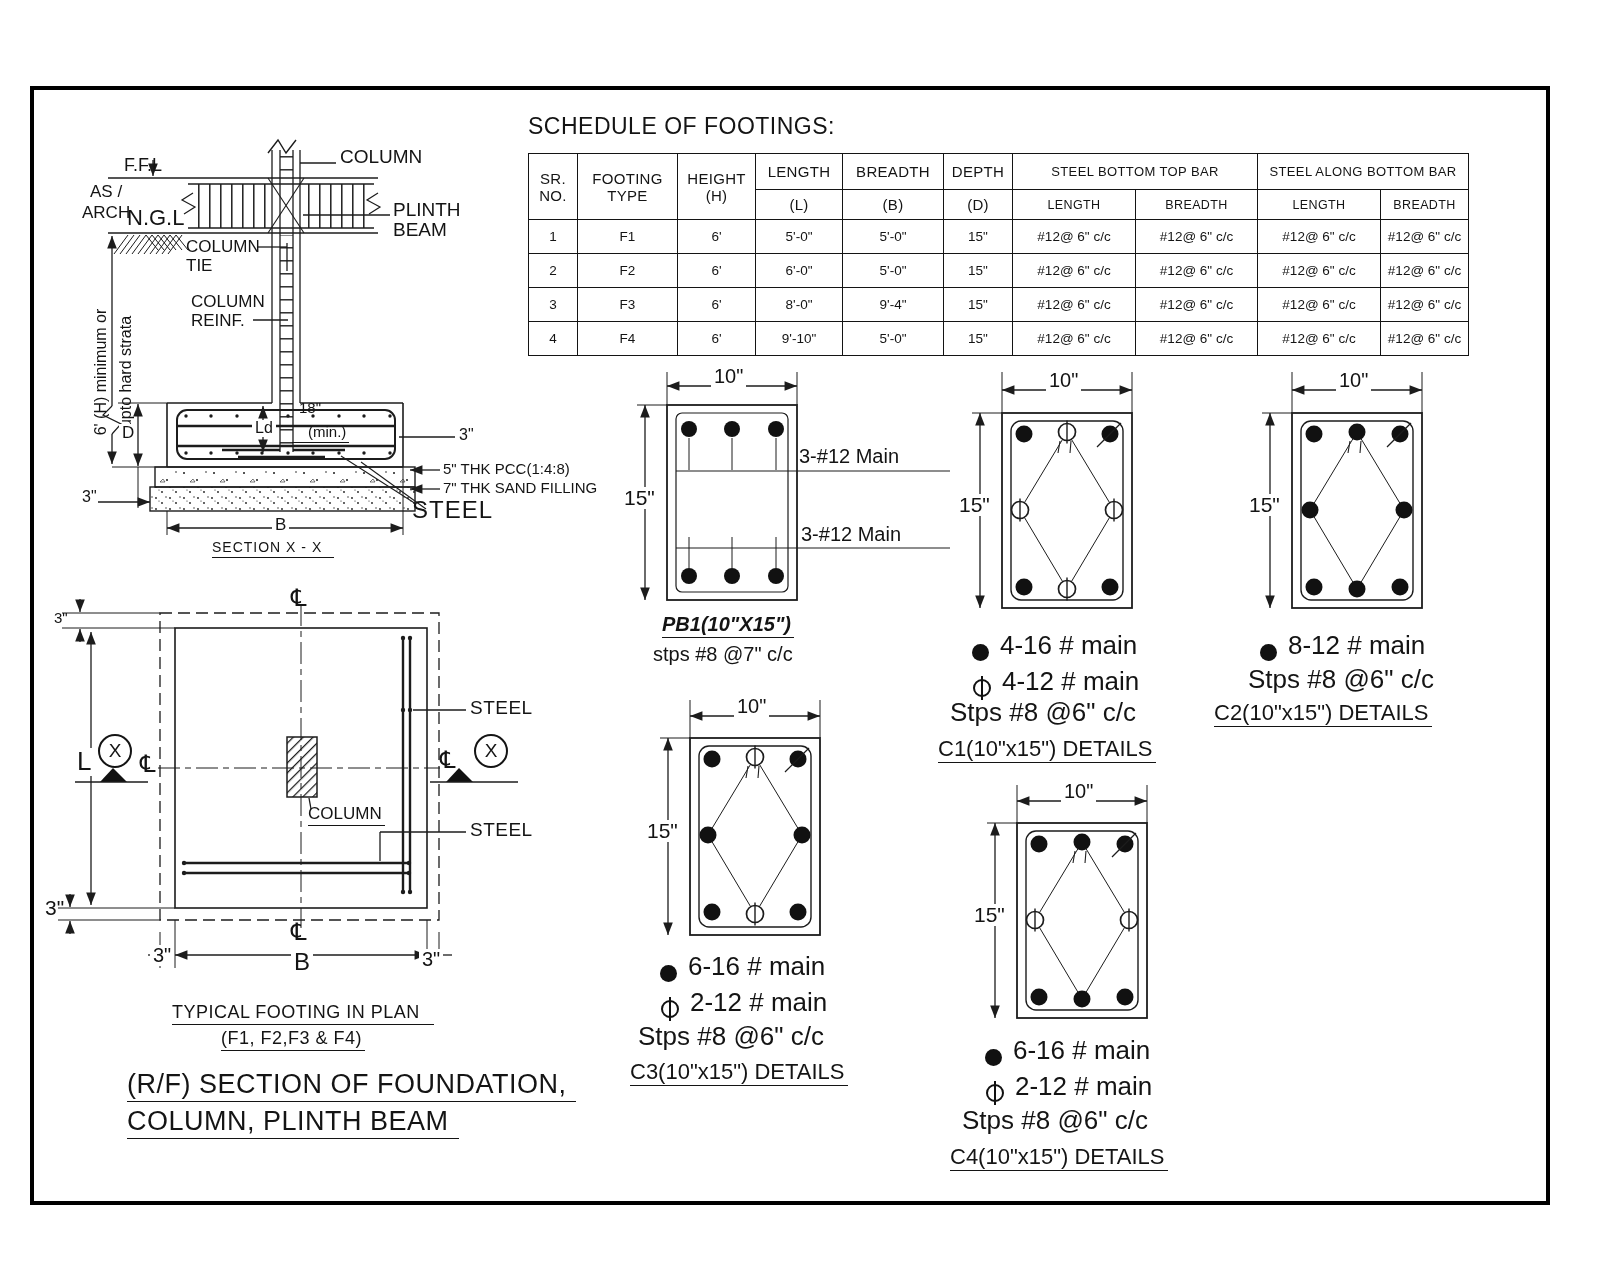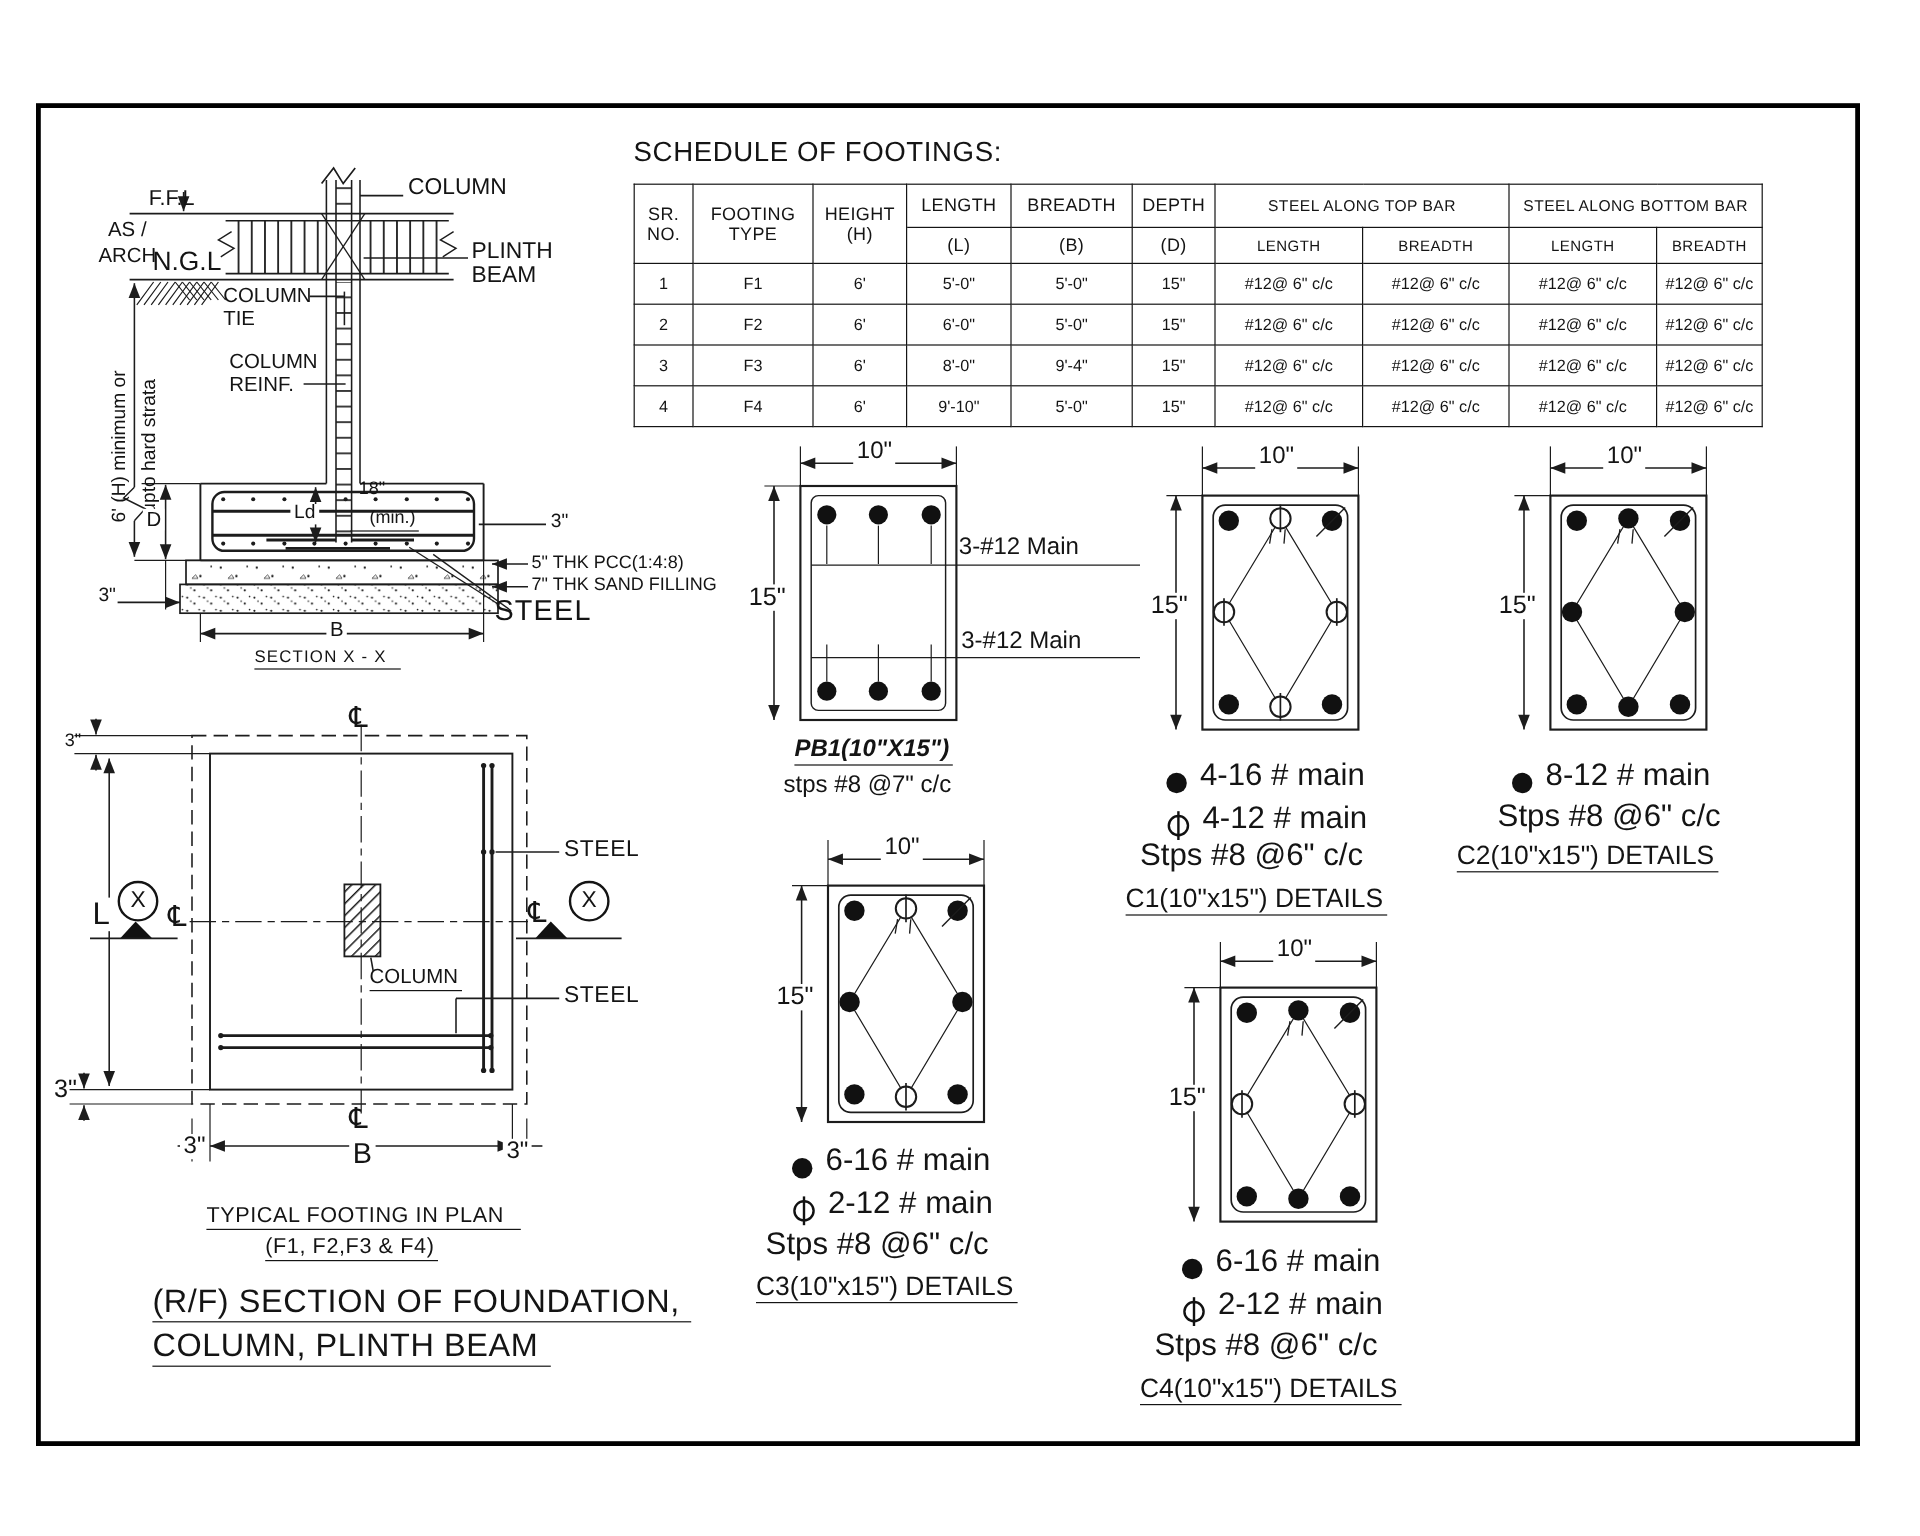--- a/index.html
+++ b/index.html
@@ -346,21 +346,21 @@
   <tr style="height:36px">
     <td rowspan="2" class="h1 pre">SR.
 NO.</td>
     <td rowspan="2" class="h1 pre">FOOTING
 TYPE</td>
     <td rowspan="2" class="h1 pre">HEIGHT
 (H)</td>
     <td class="h1">LENGTH</td>
     <td class="h1">BREADTH</td>
     <td class="h1">DEPTH</td>
-    <td colspan="2" class="hs">STEEL ALONG TOP BAR</td>
+    <td colspan="2" class="hs">STEEL BOTTOM TOP BAR</td>
     <td colspan="2" class="hs">STEEL ALONG BOTTOM BAR</td>
   </tr>
   <tr style="height:30px">
     <td class="h1">(L)</td>
     <td class="h1">(B)</td>
     <td class="h1">(D)</td>
     <td class="h2">LENGTH</td>
     <td class="h2">BREADTH</td>
     <td class="h2">LENGTH</td>
     <td class="h2">BREADTH</td>
@@ -422,21 +422,21 @@
 <div class="lbl" style="left:127px;top:206px;font-size:22px;">N.G.L</div>
 <div class="lbl" style="left:340px;top:147px;font-size:19px;">COLUMN</div>
 <div class="lbl" style="left:393px;top:200px;font-size:19px;">PLINTH</div>
 <div class="lbl" style="left:393px;top:220px;font-size:19px;">BEAM</div>
 <div class="lbl" style="left:186px;top:238px;font-size:17px;">COLUMN</div>
 <div class="lbl" style="left:186px;top:257px;font-size:17px;">TIE</div>
 <div class="lbl" style="left:191px;top:293px;font-size:17px;">COLUMN</div>
 <div class="lbl" style="left:191px;top:312px;font-size:17px;">REINF.</div>
 <div class="lbl rot" style="left:101px;top:372px;font-size:16px;">6' (H) minimum or</div>
 <div class="lbl rot" style="left:126px;top:372px;font-size:16px;">upto hard strata</div>
-<div class="lbl wbg" style="left:242px;top:420px;font-size:16px;">Ld</div>
+<div class="lbl wbg" style="left:252px;top:420px;font-size:16px;">Ld</div>
 <div class="lbl" style="left:299px;top:400px;font-size:15px;">18"</div>
 <div class="lbl ul" style="left:292px;top:424px;font-size:15px;padding-left:16px;">(min.)</div>
 <div class="lbl wbg" style="left:119px;top:424px;font-size:17px;">D</div>
 <div class="lbl" style="left:459px;top:427px;font-size:16px;">3"</div>
 <div class="lbl" style="left:443px;top:461px;font-size:15px;">5" THK PCC(1:4:8)</div>
 <div class="lbl" style="left:443px;top:480px;font-size:15px;">7" THK SAND FILLING</div>
 <div class="lbl" style="left:412px;top:497px;font-size:24px;letter-spacing:1px;">STEEL</div>
 <div class="lbl" style="left:82px;top:489px;font-size:16px;">3"</div>
 <div class="lbl wbg" style="left:272px;top:516px;font-size:17px;">B</div>
 <div class="lbl ul" style="left:212px;top:540px;font-size:14px;letter-spacing:1px;padding-right:12px;">SECTION X - X</div>

